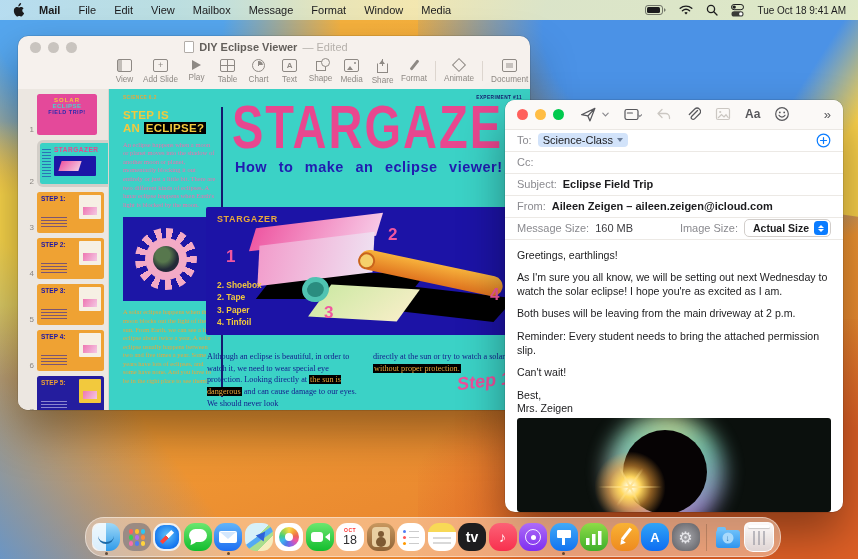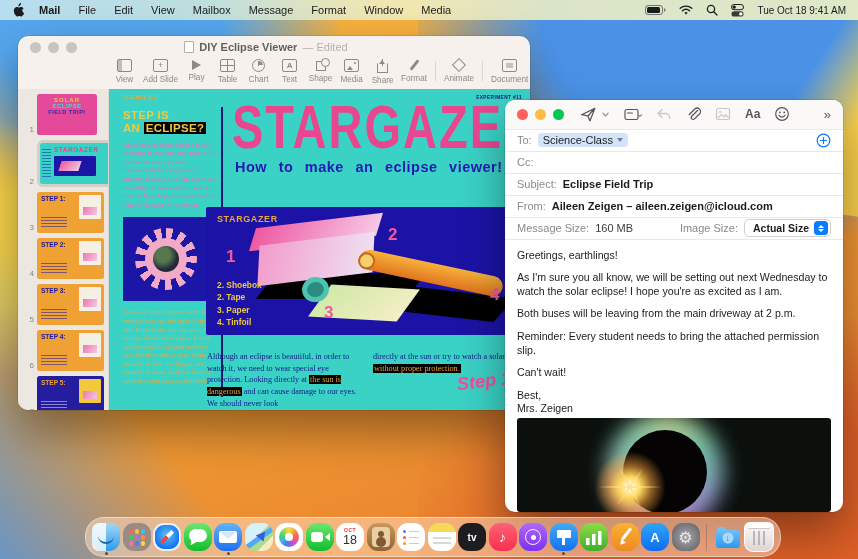--- a/index.html
+++ b/index.html
@@ -198,21 +198,21 @@
   .cal-month{font-size:5px;font-weight:700;color:#f33;letter-spacing:.4px;line-height:1;margin-bottom:1px}
   .cal-day{font-size:12.5px;color:#2e2e30;line-height:1}
   .i-contacts{background:linear-gradient(180deg,#c9985f,#8f6437)}
   .i-contacts::before{content:'';position:absolute;inset:4px 5px;background:#e9cfa1;border-radius:4px}
   .i-contacts::after{content:'';position:absolute;left:50%;top:8px;width:6px;height:6px;margin-left:-3px;border-radius:50%;background:#7d5a33;box-shadow:0 8px 0 2px #7d5a33}
   .i-reminders{background:#fff}
   .i-reminders::before{content:'';position:absolute;left:6px;top:7px;width:3px;height:3px;border-radius:50%;background:#4f7df5;box-shadow:0 6px 0 #f55,0 12px 0 #f90}
   .i-reminders::after{content:'';position:absolute;left:12px;top:7.7px;width:10px;height:1.6px;background:#ccc;box-shadow:0 6px 0 #ccc,0 12px 0 #ccc}
   .i-notes{background:linear-gradient(180deg,#f8d956 0 9px,#fff 9px)}
   .i-notes::after{content:'';position:absolute;left:5px;top:14px;width:18px;height:1.6px;background:#d9d9d9;box-shadow:0 5px 0 #d9d9d9}
-  .i-tv{background:#1d1d1f;color:#fff;display:flex;align-items:center;justify-content:center;font-size:10px;font-weight:700}
+  .i-tv{background:#1d1d1f;color:#fff;display:flex;align-items:center;justify-content:center;font-size:14px;font-weight:700}
   .i-music{background:linear-gradient(180deg,#fc6276,#f8304e);color:#fff;display:flex;align-items:center;justify-content:center;font-size:14px}
   .i-podcasts{background:linear-gradient(180deg,#ad6bf7,#7e2ff0)}
   .i-podcasts::before{content:'';position:absolute;left:50%;top:50%;width:14px;height:14px;margin:-8px;border:1.6px solid rgba(255,255,255,.9);border-radius:50%}
   .i-podcasts::after{content:'';position:absolute;left:50%;top:50%;width:5px;height:5px;margin:-2.5px;background:#fff;border-radius:50%}
   .i-keynote{background:linear-gradient(180deg,#41aaf7,#1273f0)}
   .i-keynote::before{content:'';position:absolute;left:7px;right:7px;top:7px;height:8px;background:#fff;border-radius:1px}
   .i-keynote::after{content:'';position:absolute;left:50%;top:15px;width:3px;height:7px;margin-left:-1.5px;background:#fff}
   .i-numbers{background:
     linear-gradient(#fff,#fff) 6px 15px/3.5px 7px no-repeat,
     linear-gradient(#fff,#fff) 12px 11px/3.5px 11px no-repeat,

